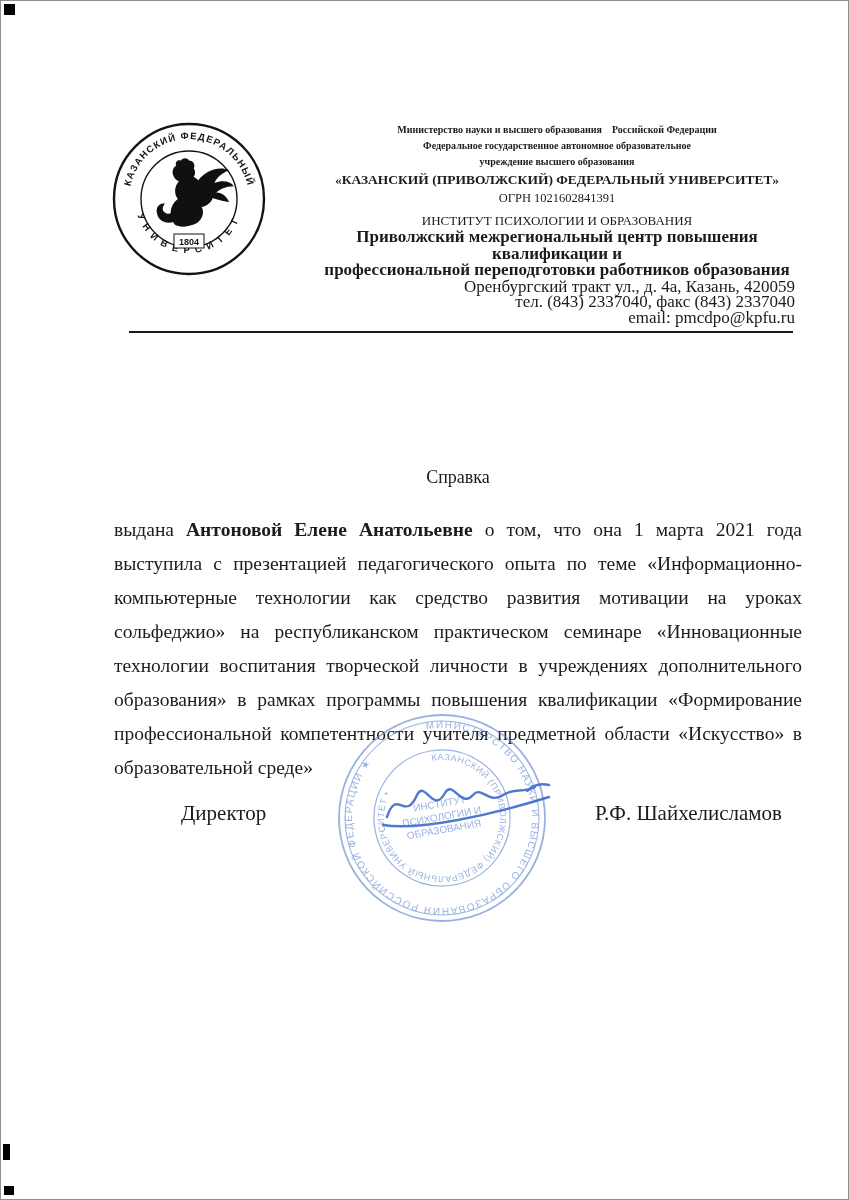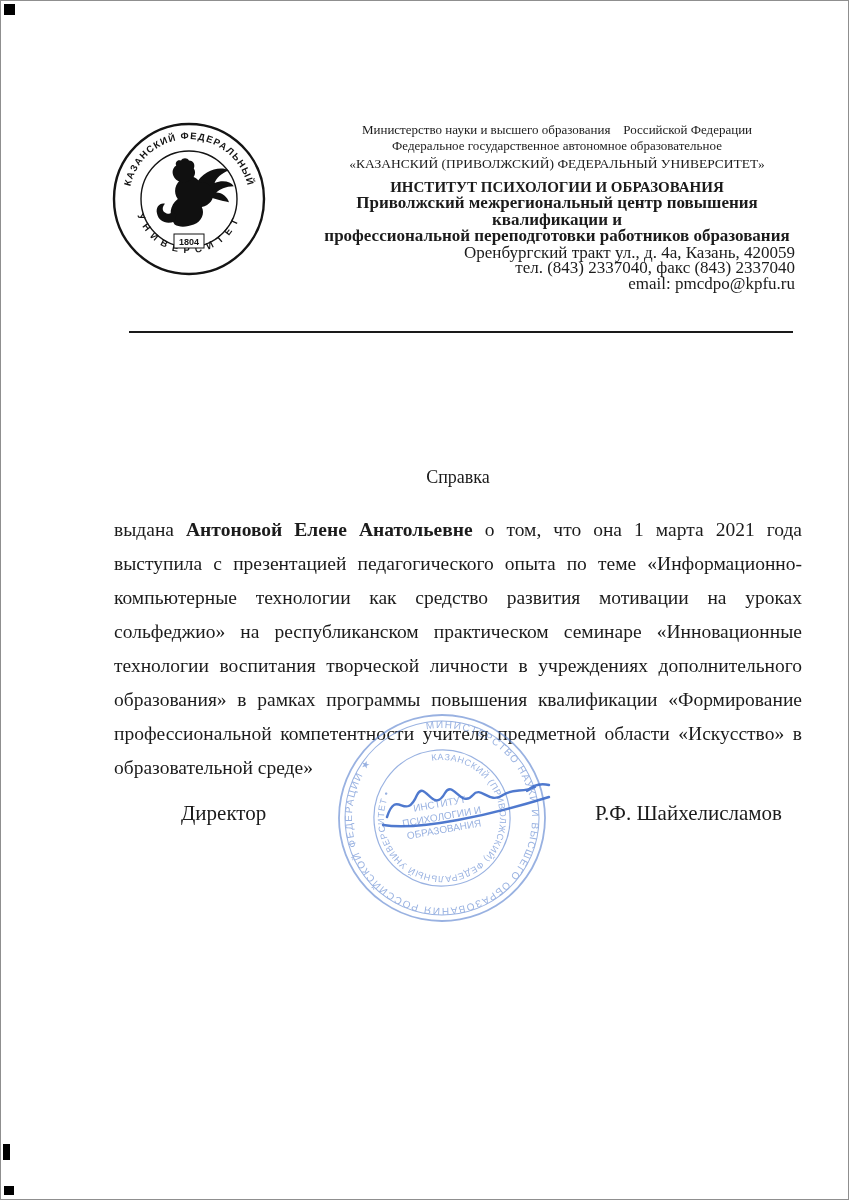--- a/index.html
+++ b/index.html
@@ -9,24 +9,24 @@
     box-sizing:border-box;border:1px solid #8f8f8f;
   }
   .corner-mark{position:absolute;background:#000;}
   .mark-tl{left:3px;top:3px;width:11px;height:11px;}
   .mark-l2{left:2px;top:1143px;width:7px;height:16px;}
   .mark-bl{left:3px;bottom:4px;width:10px;height:9px;}
 
   .logo{position:absolute;left:108px;top:118px;width:160px;height:160px;}
 
   .header-block{position:absolute;left:318px;top:121px;width:476px;text-align:center;line-height:16px;}
-  .h-line{font-size:13px;}
-  .h-univ{font-size:13.5px;font-weight:normal;margin-top:2px;}
+  .h-line{font-size:10px;font-weight:bold;}
+  .h-univ{font-size:13.5px;font-weight:bold;margin-top:2px;}
   .h-ogrn{font-size:12.5px;margin-top:2px;}
-  .h-inst{font-size:15px;font-weight:bold;margin-top:7px;}
+  .h-inst{font-size:13px;font-weight:normal;margin-top:7px;}
   .h-center{font-size:17px;font-weight:bold;line-height:16.5px;}
   .h-small{font-size:17px;line-height:15.5px;text-align:right;}
 
   .divider{position:absolute;left:128px;top:330px;width:664px;height:2px;background:#1a1a1a;}
 
   .doc-title{position:absolute;left:113px;top:466px;width:688px;text-align:center;font-size:18px;}
   .body-par{
     position:absolute;left:113px;top:512px;width:688px;
     font-size:19.5px;line-height:34px;text-align:justify;text-align-last:left;
   }
@@ -73,21 +73,23 @@
         <path d="M62,108 C52,112 42,108 40,98 C38,90 44,84 50,86 C46,90 46,96 52,98 C58,100 60,96 58,92 L64,100 Z"></path>
       </g>
       <rect x="65" y="115" width="30" height="14" fill="#ffffff" stroke="#141414" stroke-width="1"></rect>
       <text x="80" y="125.5" text-anchor="middle" font-family="Liberation Sans, sans-serif" font-size="9" font-weight="bold" fill="#141414">1804</text>
     </svg>
   </div>
 
   <div class="header-block">
     <div class="h-line">Министерство науки и высшего образования  Российской Федерации</div>
     <div class="h-line">Федеральное государственное автономное образовательное</div>
+    <div class="h-line">учреждение высшего образования</div>
     <div class="h-univ">«КАЗАНСКИЙ (ПРИВОЛЖСКИЙ) ФЕДЕРАЛЬНЫЙ УНИВЕРСИТЕТ»</div>
+    <div class="h-ogrn">ОГРН 1021602841391</div>
     <div class="h-inst">ИНСТИТУТ ПСИХОЛОГИИ И ОБРАЗОВАНИЯ</div>
     <div class="h-center">Приволжский межрегиональный центр повышения квалификации и</div>
     <div class="h-center">профессиональной переподготовки работников образования</div>
     <div class="h-small">Оренбургский тракт ул., д. 4а, Казань, 420059</div>
     <div class="h-small">тел. (843) 2337040, факс (843) 2337040</div>
     <div class="h-small">email: pmcdpo@kpfu.ru</div>
   </div>
 
   <div class="divider"></div>
 

